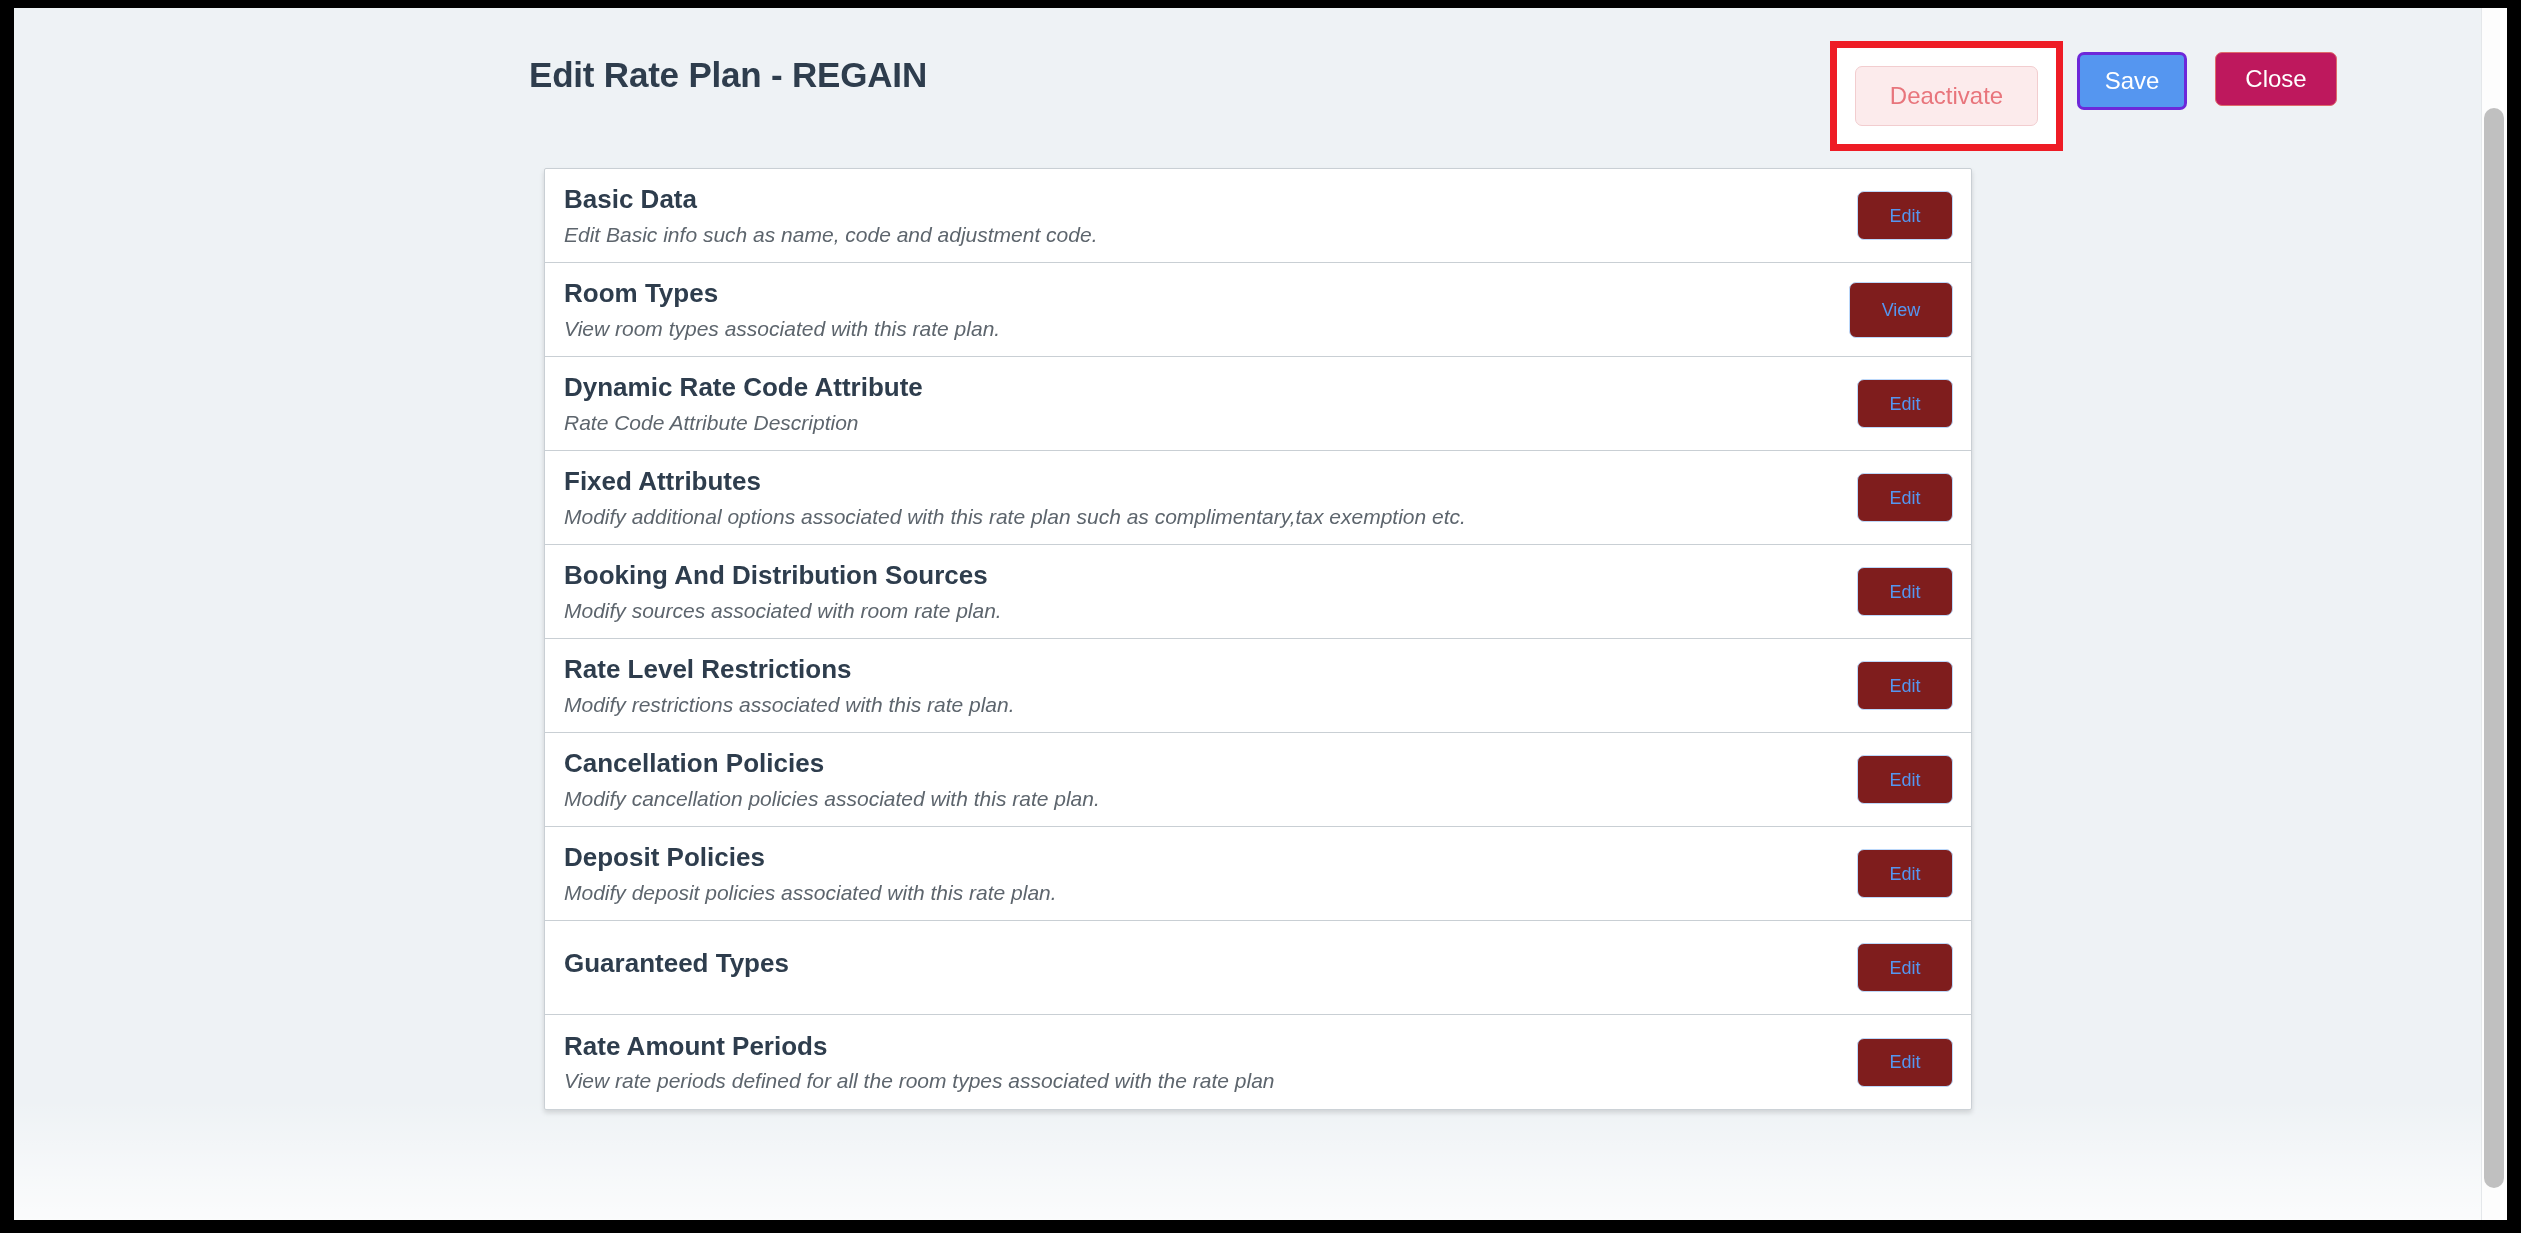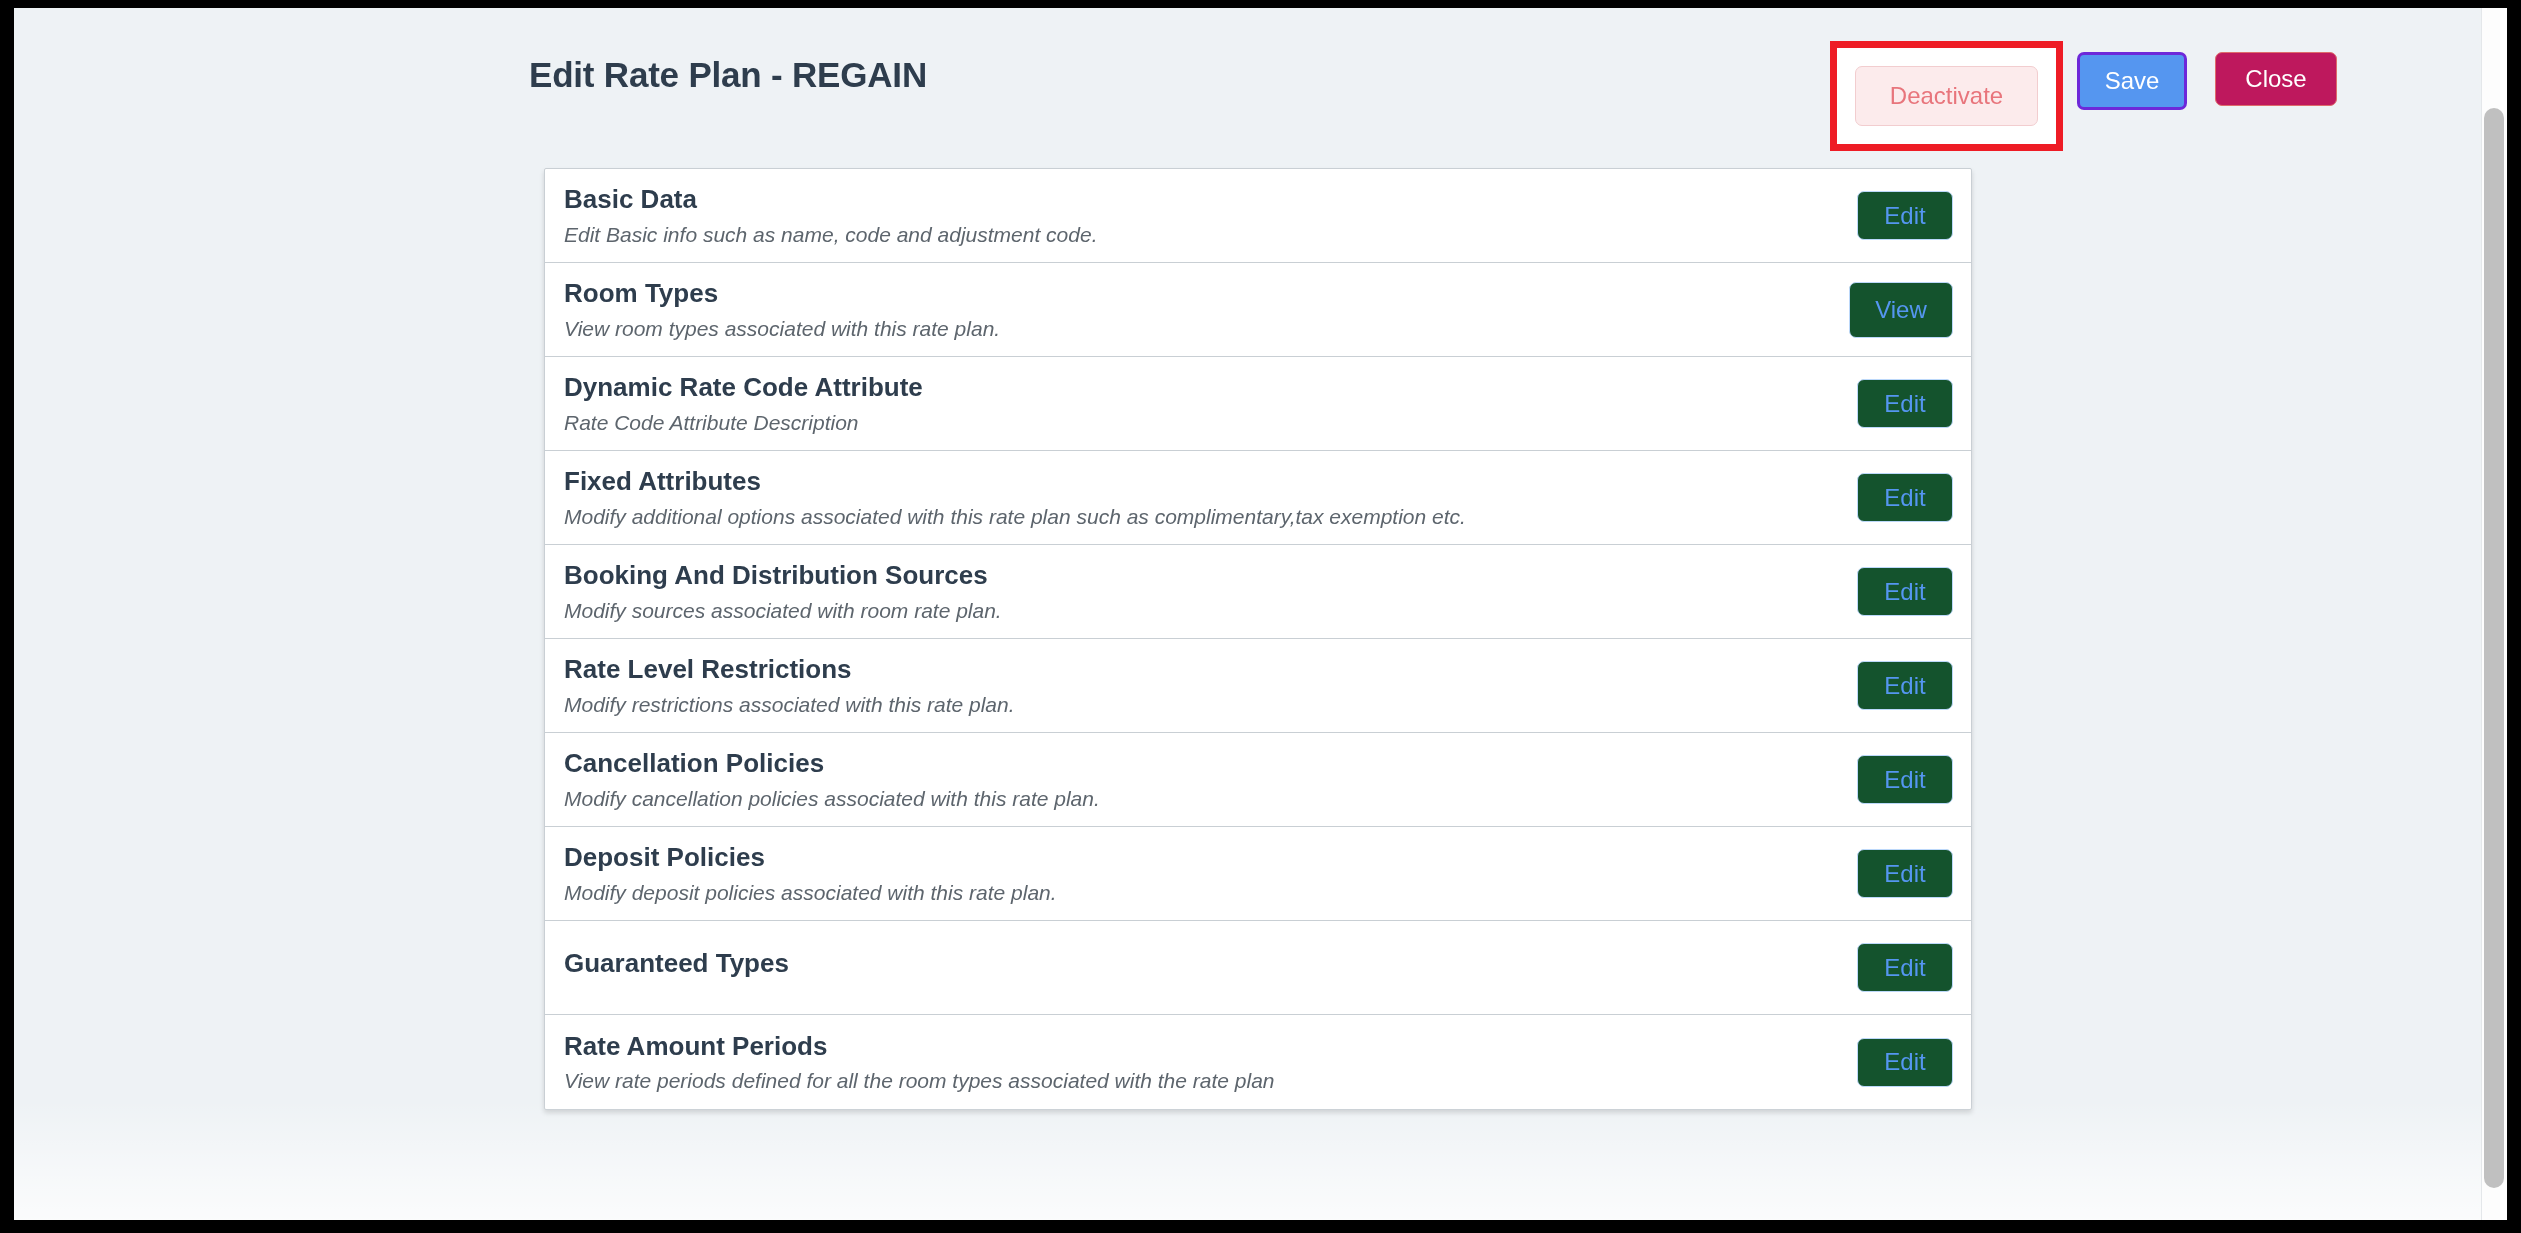--- a/index.html
+++ b/index.html
@@ -151,25 +151,25 @@
   }
 
   .row-action {
     flex: 0 0 auto;
     display: flex;
     justify-content: flex-end;
     align-items: center;
     width: 150px;
   }
   .btn-row {
-    background: #14532d;
+    background: #7f1d1d;
     border: 1px solid #bcd8fa;
     border-radius: 7px;
     color: #5596f0;
-    font-size: 24px;
+    font-size: 18px;
     font-family: "Liberation Sans", sans-serif;
     cursor: pointer;
     display: flex;
     align-items: center;
     justify-content: center;
     line-height: 1;
   }
   .btn-edit { width: 96px; height: 49px; }
   .btn-view { width: 104px; height: 56px; }
 

